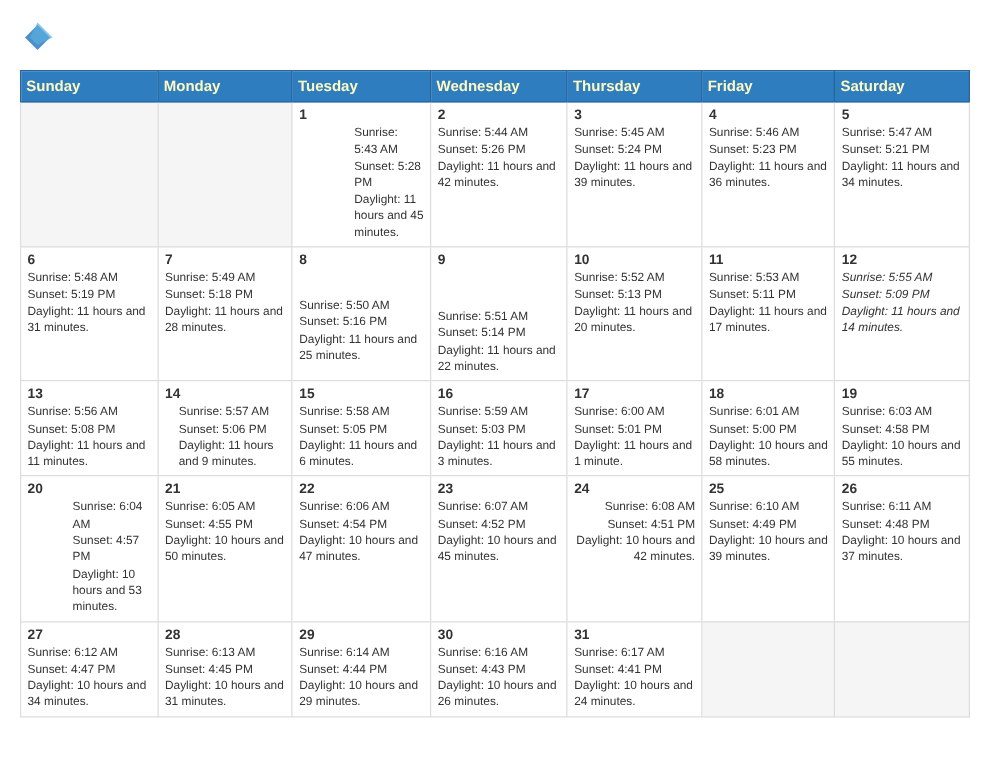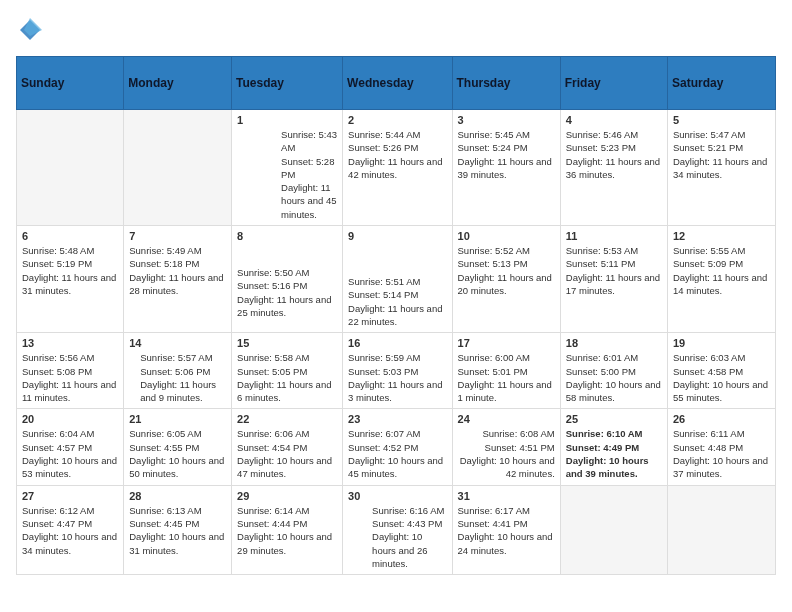--- a/index.html
+++ b/index.html
@@ -44,24 +44,24 @@
       font-size: 15px;
       color: #555;
     }
     .calendar {
       width: 100%;
       border-collapse: collapse;
       border: 1px solid #ccc;
     }
     .calendar th {
       background: #2e7dbf;
-      color: #0f172a;
+      color: #fef9c3;
       font-size: 12px;
       font-weight: bold;
-      padding: 19px 4px;
+      padding: 5px 4px;
       text-align: left;
       border: 1px solid #2565a0;
     }
     .calendar td {
       vertical-align: top;
       padding: 4px 5px;
       border: 1px solid #ddd;
       width: 113px;
       min-height: 80px;
       background: #fff;
@@ -188,21 +188,21 @@
 Daylight: 11 hours and 20 minutes.</div>
         </td>
         <td>
           <span class="day-num">11</span>
           <div class="day-info" style="white-space: pre-line;">Sunrise: 5:53 AM
 Sunset: 5:11 PM
 Daylight: 11 hours and 17 minutes.</div>
         </td>
         <td>
           <span class="day-num">12</span>
-          <div class="day-info" style="white-space: pre-line;">Sunrise: 5:55 AM
+          <div class="day-info" style="white-space: pre-line; font-style: italic;">Sunrise: 5:55 AM
 Sunset: 5:09 PM
 Daylight: 11 hours and 14 minutes.</div>
         </td>
       </tr>
       <tr>
         <td>
           <span class="day-num">13</span>
           <div class="day-info" style="white-space: pre-line;">Sunrise: 5:56 AM
 Sunset: 5:08 PM
 Daylight: 11 hours and 11 minutes.</div>
@@ -240,21 +240,21 @@
         <td>
           <span class="day-num">19</span>
           <div class="day-info" style="white-space: pre-line;">Sunrise: 6:03 AM
 Sunset: 4:58 PM
 Daylight: 10 hours and 55 minutes.</div>
         </td>
       </tr>
       <tr class="row-shade">
         <td>
           <span class="day-num">20</span>
-          <div class="day-info" style="white-space: pre-line;">Sunrise: 6:04 AM
+          <div class="day-info" style="white-space: pre-line; margin-left: 36px;">Sunrise: 6:04 AM
 Sunset: 4:57 PM
 Daylight: 10 hours and 53 minutes.</div>
         </td>
         <td>
           <span class="day-num">21</span>
           <div class="day-info" style="white-space: pre-line;">Sunrise: 6:05 AM
 Sunset: 4:55 PM
 Daylight: 10 hours and 50 minutes.</div>
         </td>
         <td>
@@ -270,21 +270,21 @@
 Daylight: 10 hours and 45 minutes.</div>
         </td>
         <td>
           <span class="day-num">24</span>
           <div class="day-info" style="white-space: pre-line; text-align: right;">Sunrise: 6:08 AM
 Sunset: 4:51 PM
 Daylight: 10 hours and 42 minutes.</div>
         </td>
         <td>
           <span class="day-num">25</span>
-          <div class="day-info" style="white-space: pre-line; font-weight: bold;">Sunrise: 6:10 AM
+          <div class="day-info" style="white-space: pre-line;">Sunrise: 6:10 AM
 Sunset: 4:49 PM
 Daylight: 10 hours and 39 minutes.</div>
         </td>
         <td>
           <span class="day-num">26</span>
           <div class="day-info" style="white-space: pre-line;">Sunrise: 6:11 AM
 Sunset: 4:48 PM
 Daylight: 10 hours and 37 minutes.</div>
         </td>
       </tr>
@@ -302,21 +302,21 @@
 Daylight: 10 hours and 31 minutes.</div>
         </td>
         <td>
           <span class="day-num">29</span>
           <div class="day-info" style="white-space: pre-line;">Sunrise: 6:14 AM
 Sunset: 4:44 PM
 Daylight: 10 hours and 29 minutes.</div>
         </td>
         <td>
           <span class="day-num">30</span>
-          <div class="day-info" style="white-space: pre-line; margin-left: 24px;">Sunrise: 6:16 AM
+          <div class="day-info" style="white-space: pre-line;">Sunrise: 6:16 AM
 Sunset: 4:43 PM
 Daylight: 10 hours and 26 minutes.</div>
         </td>
         <td>
           <span class="day-num">31</span>
           <div class="day-info" style="white-space: pre-line;">Sunrise: 6:17 AM
 Sunset: 4:41 PM
 Daylight: 10 hours and 24 minutes.</div>
         </td>
         <td class="empty"></td>

